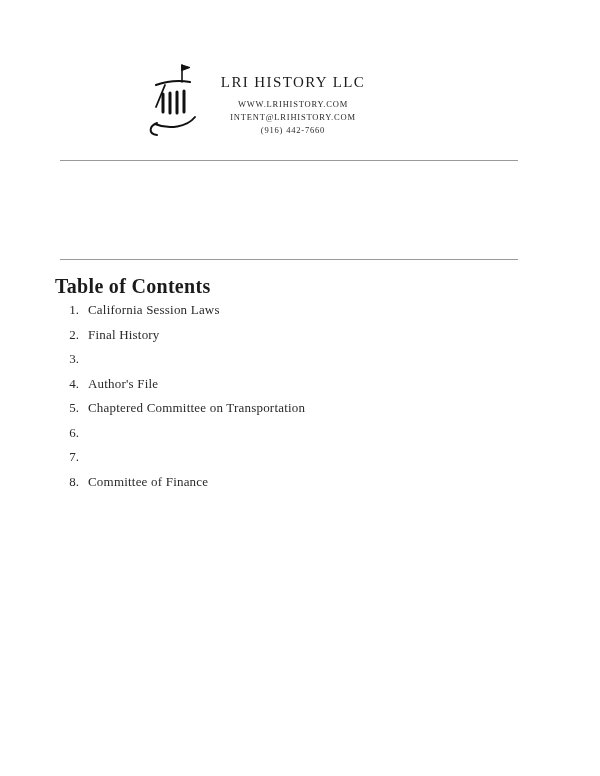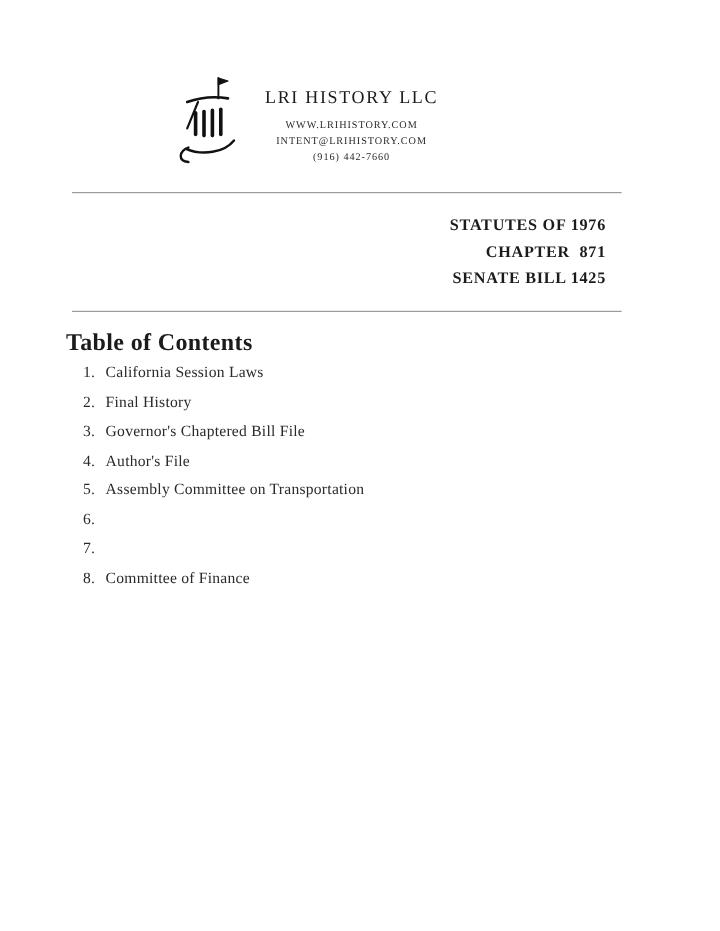--- a/index.html
+++ b/index.html
@@ -133,50 +133,44 @@
 
   <div class="contact-block">
     <div class="company-name">LRI HISTORY LLC</div>
     <div class="contact-line">WWW.LRIHISTORY.COM</div>
     <div class="contact-line">INTENT@LRIHISTORY.COM</div>
     <div class="contact-line">(916) 442-7660</div>
   </div>
 
   <div class="rule rule-top"></div>
 
-  <div class="reference-block">
-    <div class="reference-line">STATUTES OF 1976</div>
-    <div class="reference-line">CHAPTER  871</div>
-    <div class="reference-line">SENATE BILL 1425</div>
-  </div>
 
   <div class="rule rule-bottom"></div>
 
   <div class="toc-title">Table of Contents</div>
 
   <div class="toc-list">
     <div class="toc-item">
       <span class="toc-number">1.</span>
       <span class="toc-label">California Session Laws</span>
     </div>
     <div class="toc-item">
       <span class="toc-number">2.</span>
       <span class="toc-label">Final History</span>
     </div>
     <div class="toc-item">
       <span class="toc-number">3.</span>
-      <span class="toc-label">Governor's Chaptered Bill File</span>
     </div>
     <div class="toc-item">
       <span class="toc-number">4.</span>
       <span class="toc-label">Author's File</span>
     </div>
     <div class="toc-item">
       <span class="toc-number">5.</span>
-      <span class="toc-label">Assembly Committee on Transportation</span>
+      <span class="toc-label">Chaptered Committee on Transportation</span>
     </div>
     <div class="toc-item">
       <span class="toc-number">6.</span>
     </div>
     <div class="toc-item">
       <span class="toc-number">7.</span>
     </div>
     <div class="toc-item">
       <span class="toc-number">8.</span>
       <span class="toc-label">Committee of Finance</span>

